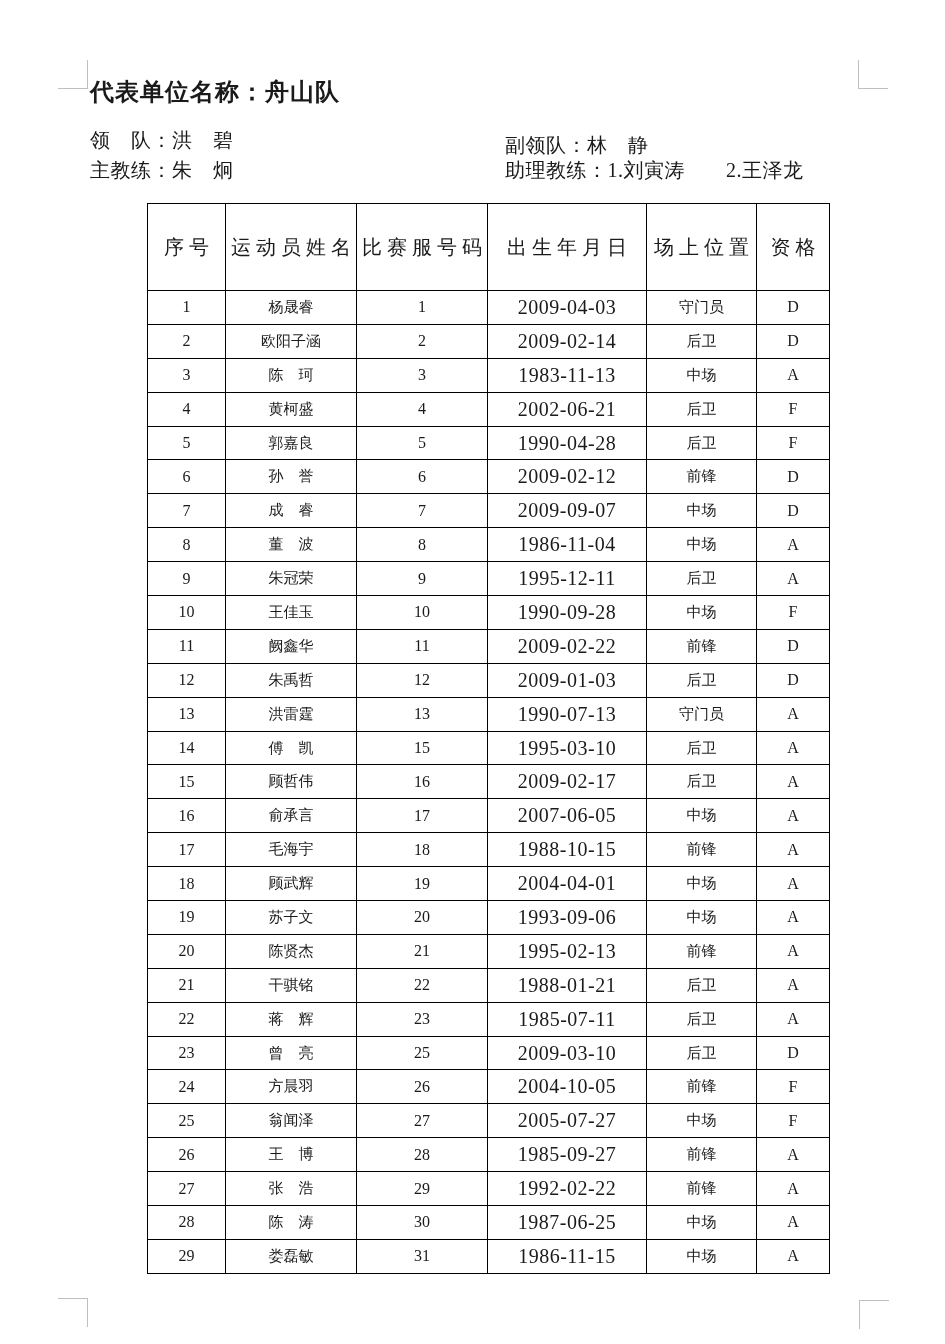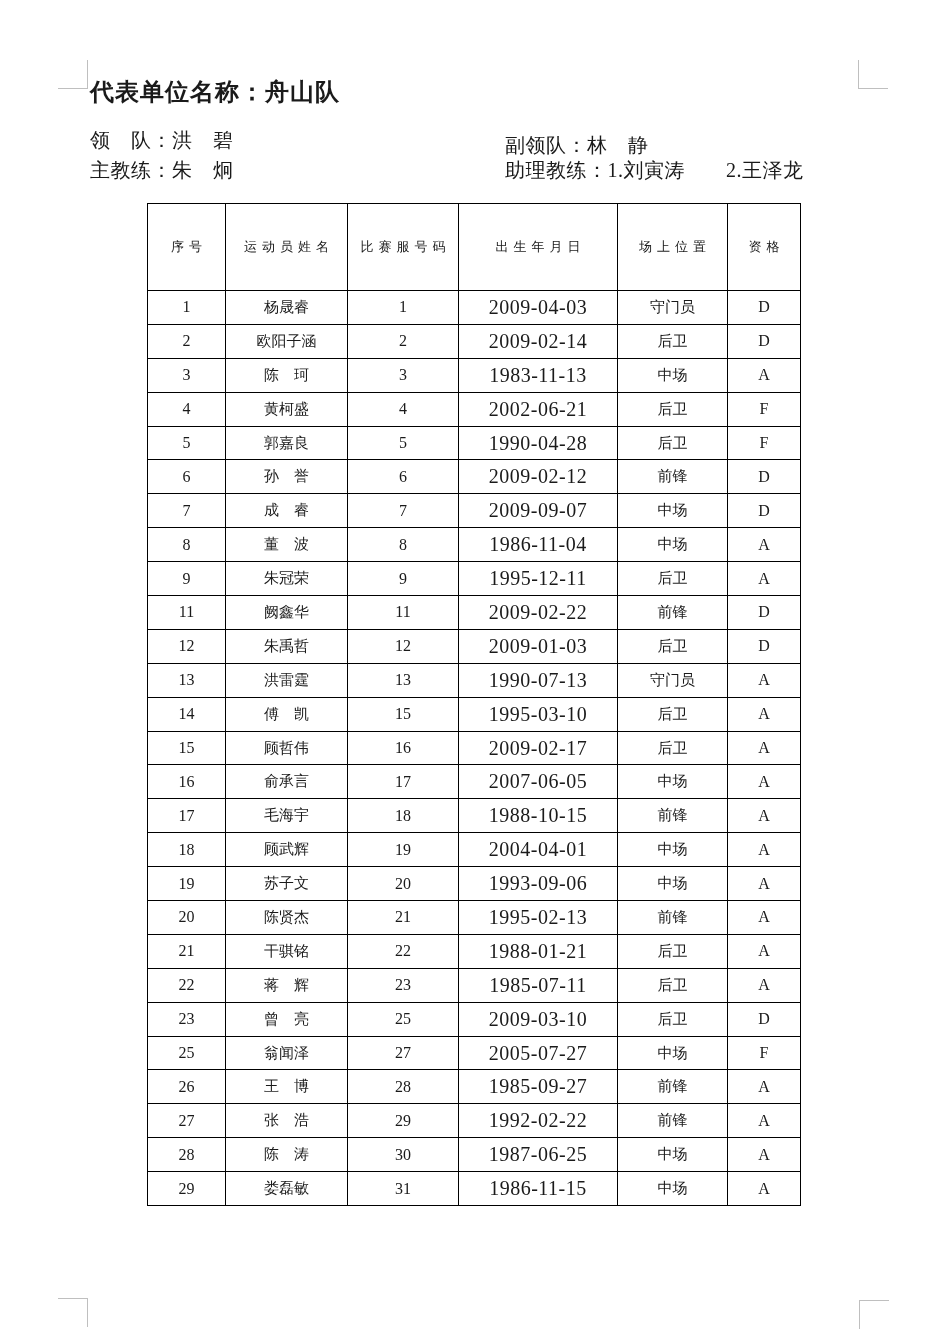--- a/index.html
+++ b/index.html
@@ -41,21 +41,21 @@
   .roster col.w3 { width:159px; }
   .roster col.w4 { width:110px; }
   .roster col.w5 { width:73px; }
   .roster th, .roster td {
     border:1px solid #000;
     text-align:center; vertical-align:middle;
     padding:0; font-weight:normal;
     overflow:hidden; white-space:pre;
   }
   .roster thead tr { height:87px; }
-  .roster th { font-size:13px; letter-spacing:5px; text-indent:5px; }
+  .roster th { font-size:20px; letter-spacing:5px; text-indent:5px; }
   .roster tbody tr { height:33.9px; }
   .roster td { font-size:15px; }
   .roster td.c0, .roster td.c2, .roster td.c5 { font-size:16px; }
   .roster td.c3 { font-size:20px; letter-spacing:0.5px; }
 </style>
 </head>
 <body>
 
 <div class="mark mark-tl"></div>
 <div class="mark mark-tr"></div>
@@ -154,20 +154,28 @@
       </tr>
       <tr>
         <td class="c0">9</td>
         <td class="c1">朱冠荣</td>
         <td class="c2">9</td>
         <td class="c3">1995-12-11</td>
         <td class="c4">后卫</td>
         <td class="c5">A</td>
       </tr>
       <tr>
+        <td class="c0">10</td>
+        <td class="c1">王佳玉</td>
+        <td class="c2">10</td>
+        <td class="c3">1990-09-28</td>
+        <td class="c4">中场</td>
+        <td class="c5">F</td>
+      </tr>
+      <tr>
         <td class="c0">11</td>
         <td class="c1">阙鑫华</td>
         <td class="c2">11</td>
         <td class="c3">2009-02-22</td>
         <td class="c4">前锋</td>
         <td class="c5">D</td>
       </tr>
       <tr>
         <td class="c0">12</td>
         <td class="c1">朱禹哲</td>
@@ -258,20 +266,28 @@
       </tr>
       <tr>
         <td class="c0">23</td>
         <td class="c1">曾　亮</td>
         <td class="c2">25</td>
         <td class="c3">2009-03-10</td>
         <td class="c4">后卫</td>
         <td class="c5">D</td>
       </tr>
       <tr>
+        <td class="c0">24</td>
+        <td class="c1">方晨羽</td>
+        <td class="c2">26</td>
+        <td class="c3">2004-10-05</td>
+        <td class="c4">前锋</td>
+        <td class="c5">F</td>
+      </tr>
+      <tr>
         <td class="c0">25</td>
         <td class="c1">翁闻泽</td>
         <td class="c2">27</td>
         <td class="c3">2005-07-27</td>
         <td class="c4">中场</td>
         <td class="c5">F</td>
       </tr>
       <tr>
         <td class="c0">26</td>
         <td class="c1">王　博</td>

